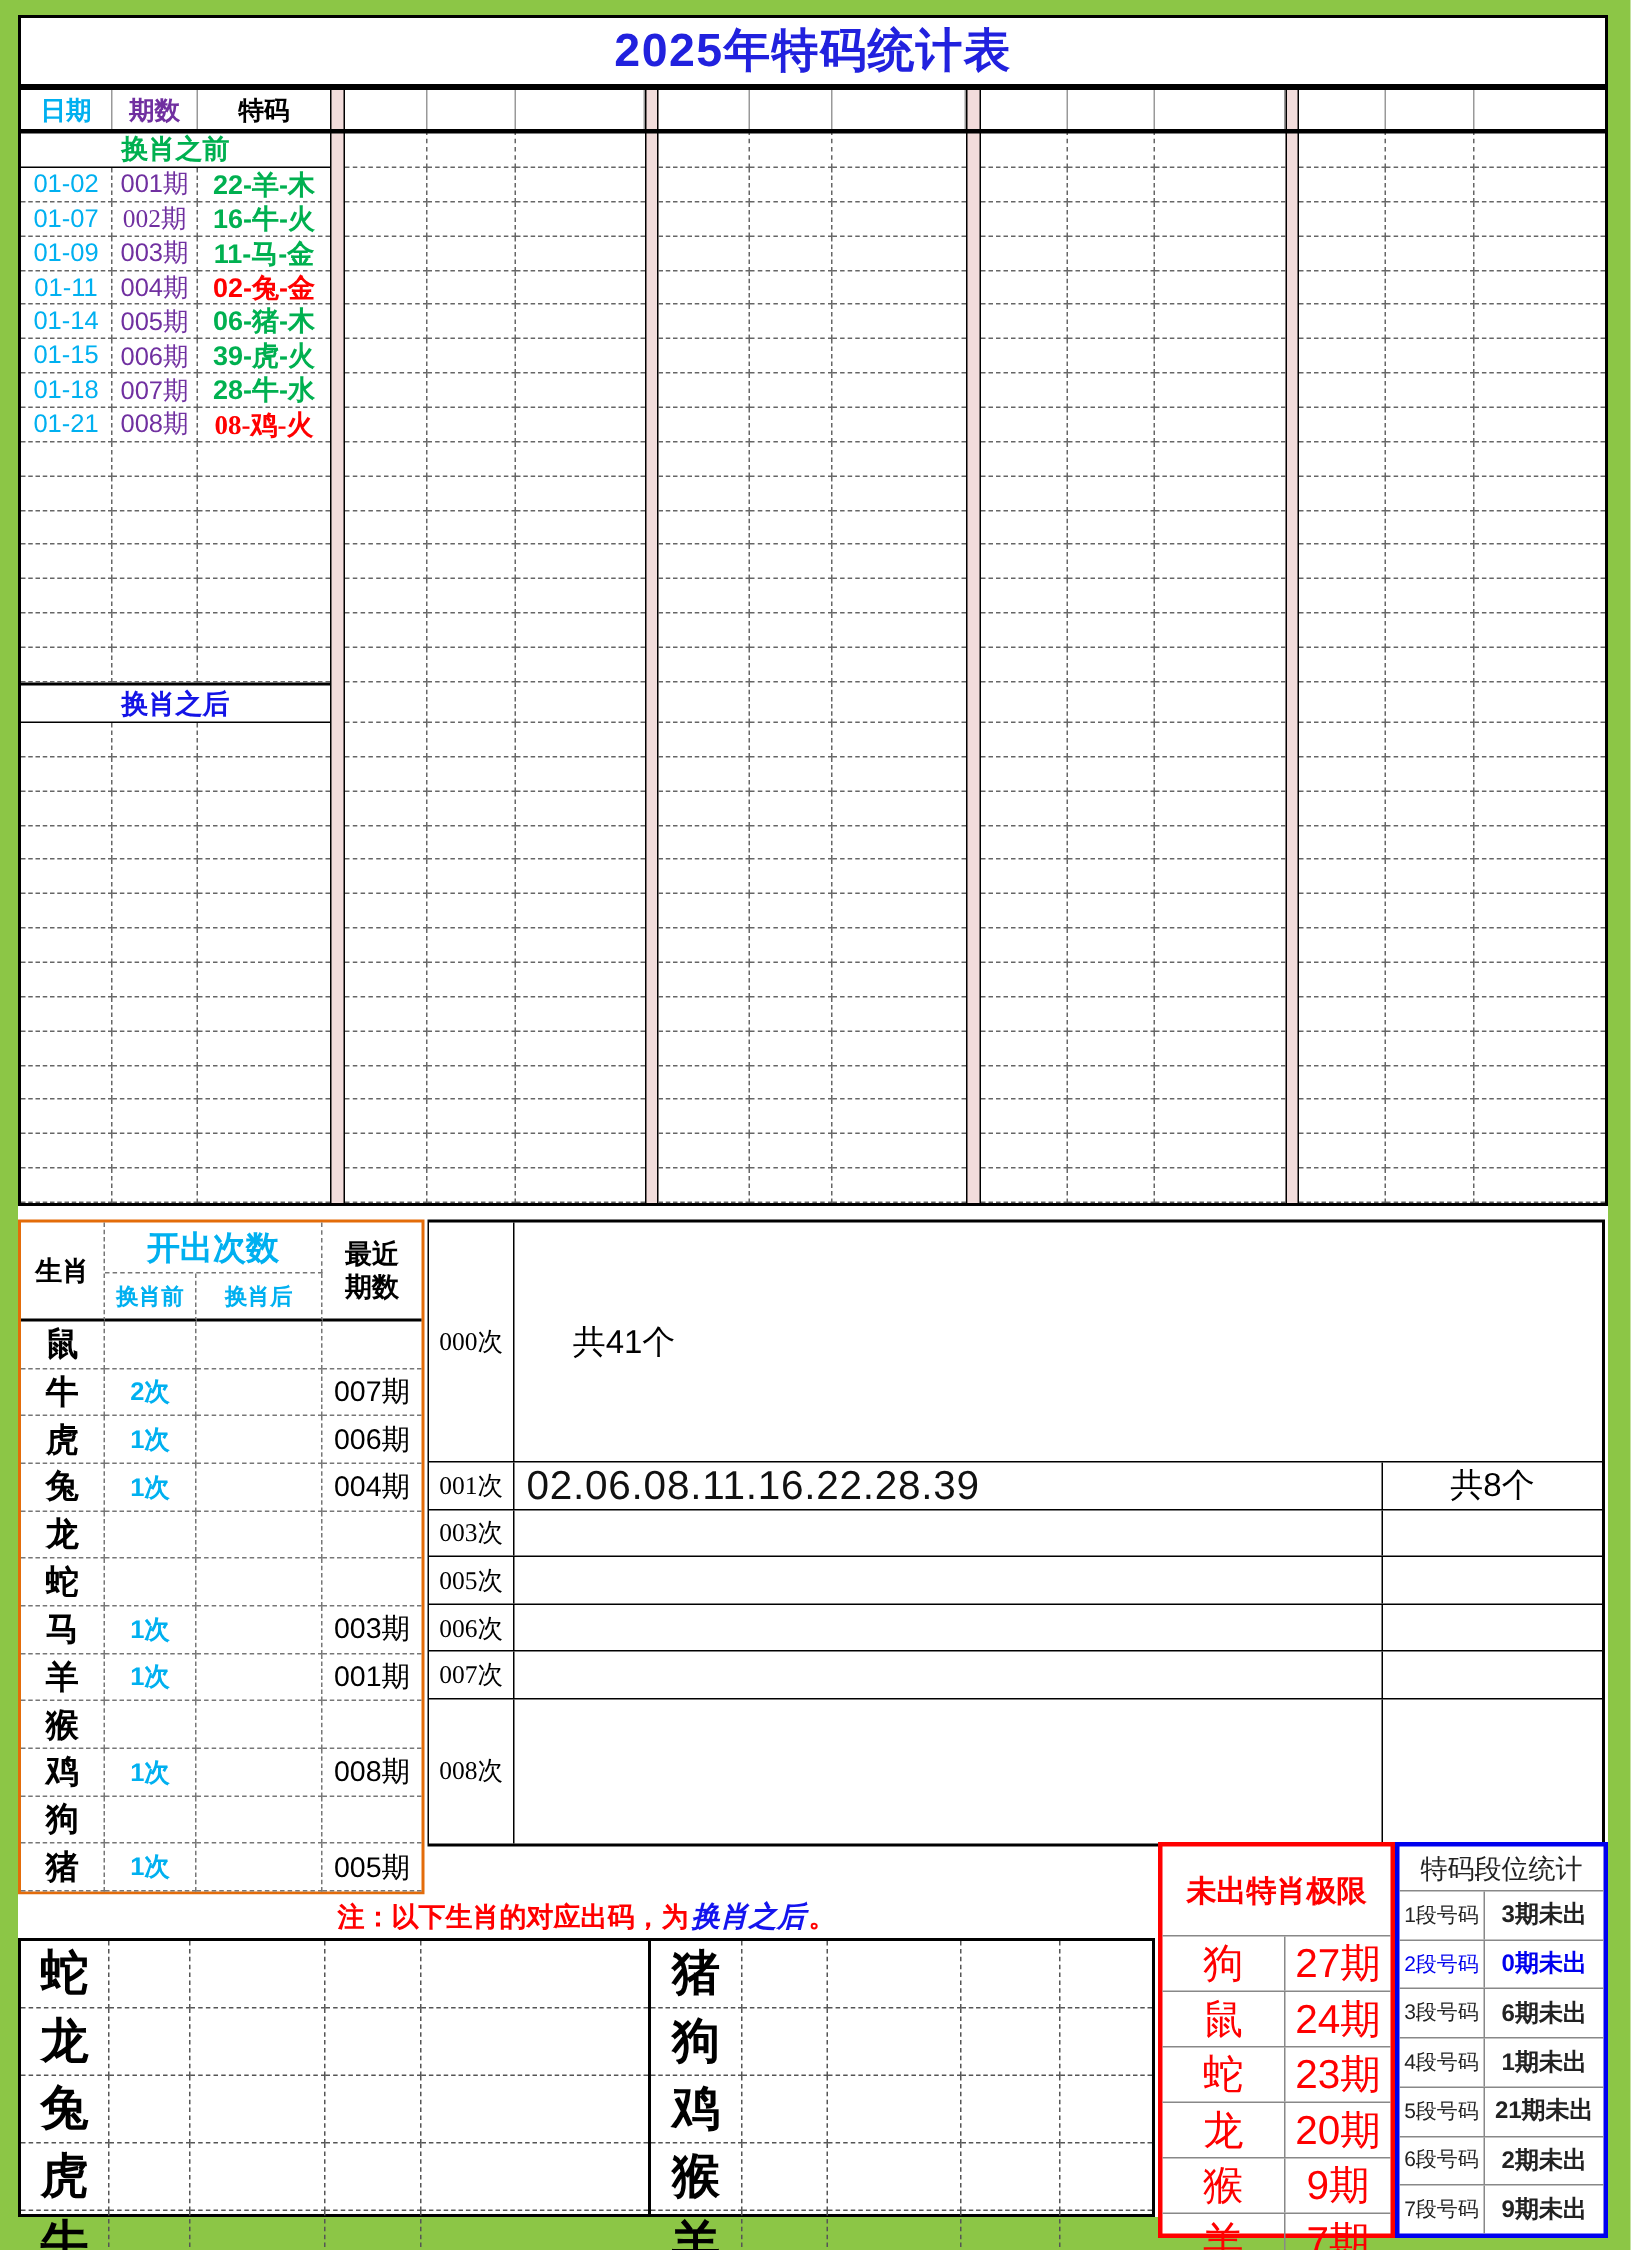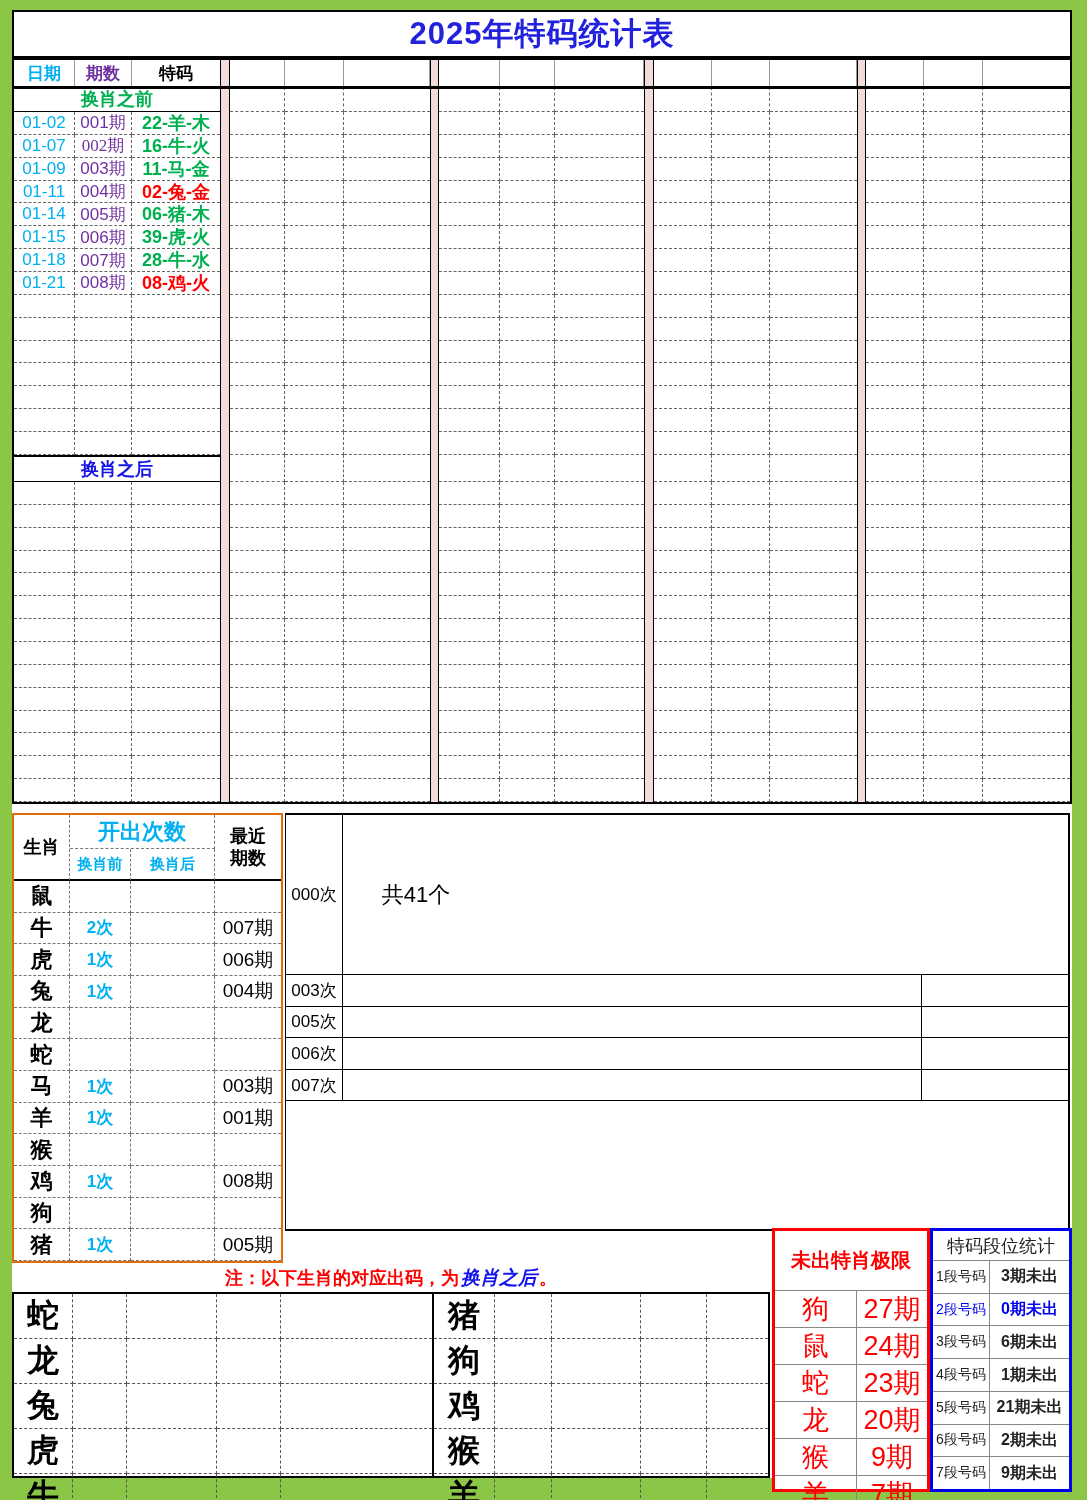--- a/index.html
+++ b/index.html
@@ -57,21 +57,21 @@
   .sr-after{}
   .sr-recent{font-size:19px;border-right:none;}
 
   
   .times{left:285px;top:813px;width:785px;height:418px;background:#fff;
     border-top:2.5px solid #000;border-right:2.5px solid #000;border-bottom:2.5px solid #000;border-left:1px solid #000;
     display:flex;flex-direction:column;box-sizing:border-box;}
   .t-row{display:flex;border-bottom:1px solid #000;flex:none;box-sizing:border-box;}
   .t-row.t-last{border-bottom:none;flex:1;}
   .t-label{width:57px;border-right:1px solid #000;display:flex;align-items:center;justify-content:center;
-    font-size:17px;box-sizing:border-box;flex:none;}
+    font-size:17px;box-sizing:border-box;flex:none;font-family:Liberation Serif, serif;}
   .t-nums{flex:1;border-right:1px solid #000;padding-left:8px;display:flex;flex-direction:column;justify-content:center;
     box-sizing:border-box;overflow:hidden;}
   .t-line{font-size:27px;line-height:32px;color:#111;white-space:nowrap;letter-spacing:0.5px;}
   .t-total{width:146px;display:flex;align-items:center;justify-content:center;font-size:22px;flex:none;box-sizing:border-box;}
 
   
   .note{left:12px;top:1263px;width:758px;height:29px;background:#fff;
     display:flex;align-items:center;justify-content:center;font-size:18px;font-weight:bold;}
   .note-red{color:#FF0000;}
   .note-blue{color:#1414EE;font-style:italic;margin:0 2px;font-size:19px;}
@@ -254,21 +254,21 @@
     <div class="tt-cell" style="grid-area: 9 / 10 / 10 / 11;"></div>
     <div class="tt-cell no-r" style="grid-area: 9 / 11 / 10 / 12;"></div>
     <div class="tt-cell" style="grid-area: 9 / 13 / 10 / 14;"></div>
     <div class="tt-cell" style="grid-area: 9 / 14 / 10 / 15;"></div>
     <div class="tt-cell no-r" style="grid-area: 9 / 15 / 10 / 16;"></div>
     <div class="tt-cell" style="grid-area: 9 / 17 / 10 / 18;"></div>
     <div class="tt-cell" style="grid-area: 9 / 18 / 10 / 19;"></div>
     <div class="tt-cell no-r" style="grid-area: 9 / 19 / 10 / 20;"></div>
     <div class="tt-cell tt-date" style="grid-area: 10 / 1 / 11 / 2;">01-21</div>
     <div class="tt-cell tt-period" style="grid-area: 10 / 2 / 11 / 3;">008期</div>
-    <div class="tt-cell tt-code code-red" style="grid-area: 10 / 3 / 11 / 4;">08-鸡-火</div>
+    <div class="tt-cell tt-code code-red" style="grid-area: 10 / 3 / 11 / 4; font-family: Liberation Serif, serif;">08-鸡-火</div>
     <div class="tt-cell" style="grid-area: 10 / 5 / 11 / 6;"></div>
     <div class="tt-cell" style="grid-area: 10 / 6 / 11 / 7;"></div>
     <div class="tt-cell no-r" style="grid-area: 10 / 7 / 11 / 8;"></div>
     <div class="tt-cell" style="grid-area: 10 / 9 / 11 / 10;"></div>
     <div class="tt-cell" style="grid-area: 10 / 10 / 11 / 11;"></div>
     <div class="tt-cell no-r" style="grid-area: 10 / 11 / 11 / 12;"></div>
     <div class="tt-cell" style="grid-area: 10 / 13 / 11 / 14;"></div>
     <div class="tt-cell" style="grid-area: 10 / 14 / 11 / 15;"></div>
     <div class="tt-cell no-r" style="grid-area: 10 / 15 / 11 / 16;"></div>
     <div class="tt-cell" style="grid-area: 10 / 17 / 11 / 18;"></div>
@@ -660,36 +660,48 @@
     <div class="st-cell sr-after" style="grid-area: 14 / 3 / 15 / 4;"></div>
     <div class="st-cell sr-recent" style="grid-area: 14 / 4 / 15 / 5;">005期</div>
   </div>
 
 <div class="abs times" id="times">
     <div class="t-row" style="height: 160px;">
       <div class="t-label">000次</div>
       <div class="t-total">共41个</div>
     </div>
     <div class="t-row" style="height: 31.6px;">
+      <div class="t-label">001次</div>
+      <div class="t-nums">
+        <div class="t-line">02.06.08.11.16.22.28.39</div>
+      </div>
+      <div class="t-total">共8个</div>
+    </div>
+    <div class="t-row" style="height: 31.6px;">
       <div class="t-label">003次</div>
       <div class="t-nums"></div>
       <div class="t-total"></div>
     </div>
     <div class="t-row" style="height: 31.6px;">
       <div class="t-label">005次</div>
       <div class="t-nums"></div>
       <div class="t-total"></div>
     </div>
     <div class="t-row" style="height: 31.6px;">
       <div class="t-label">006次</div>
       <div class="t-nums"></div>
       <div class="t-total"></div>
     </div>
     <div class="t-row" style="height: 31.6px; text-align: right;">
       <div class="t-label">007次</div>
+      <div class="t-nums"></div>
+      <div class="t-total"></div>
+    </div>
+    <div class="t-row t-last" style="height: 31.6px;">
+      <div class="t-label">008次</div>
       <div class="t-nums"></div>
       <div class="t-total"></div>
     </div>
   </div>
 
 <div class="abs note">
   <span class="note-red">注：以下生肖的对应出码，为</span>
   <span class="note-blue">换肖之后</span>
   <span class="note-red">。</span>
 </div>

